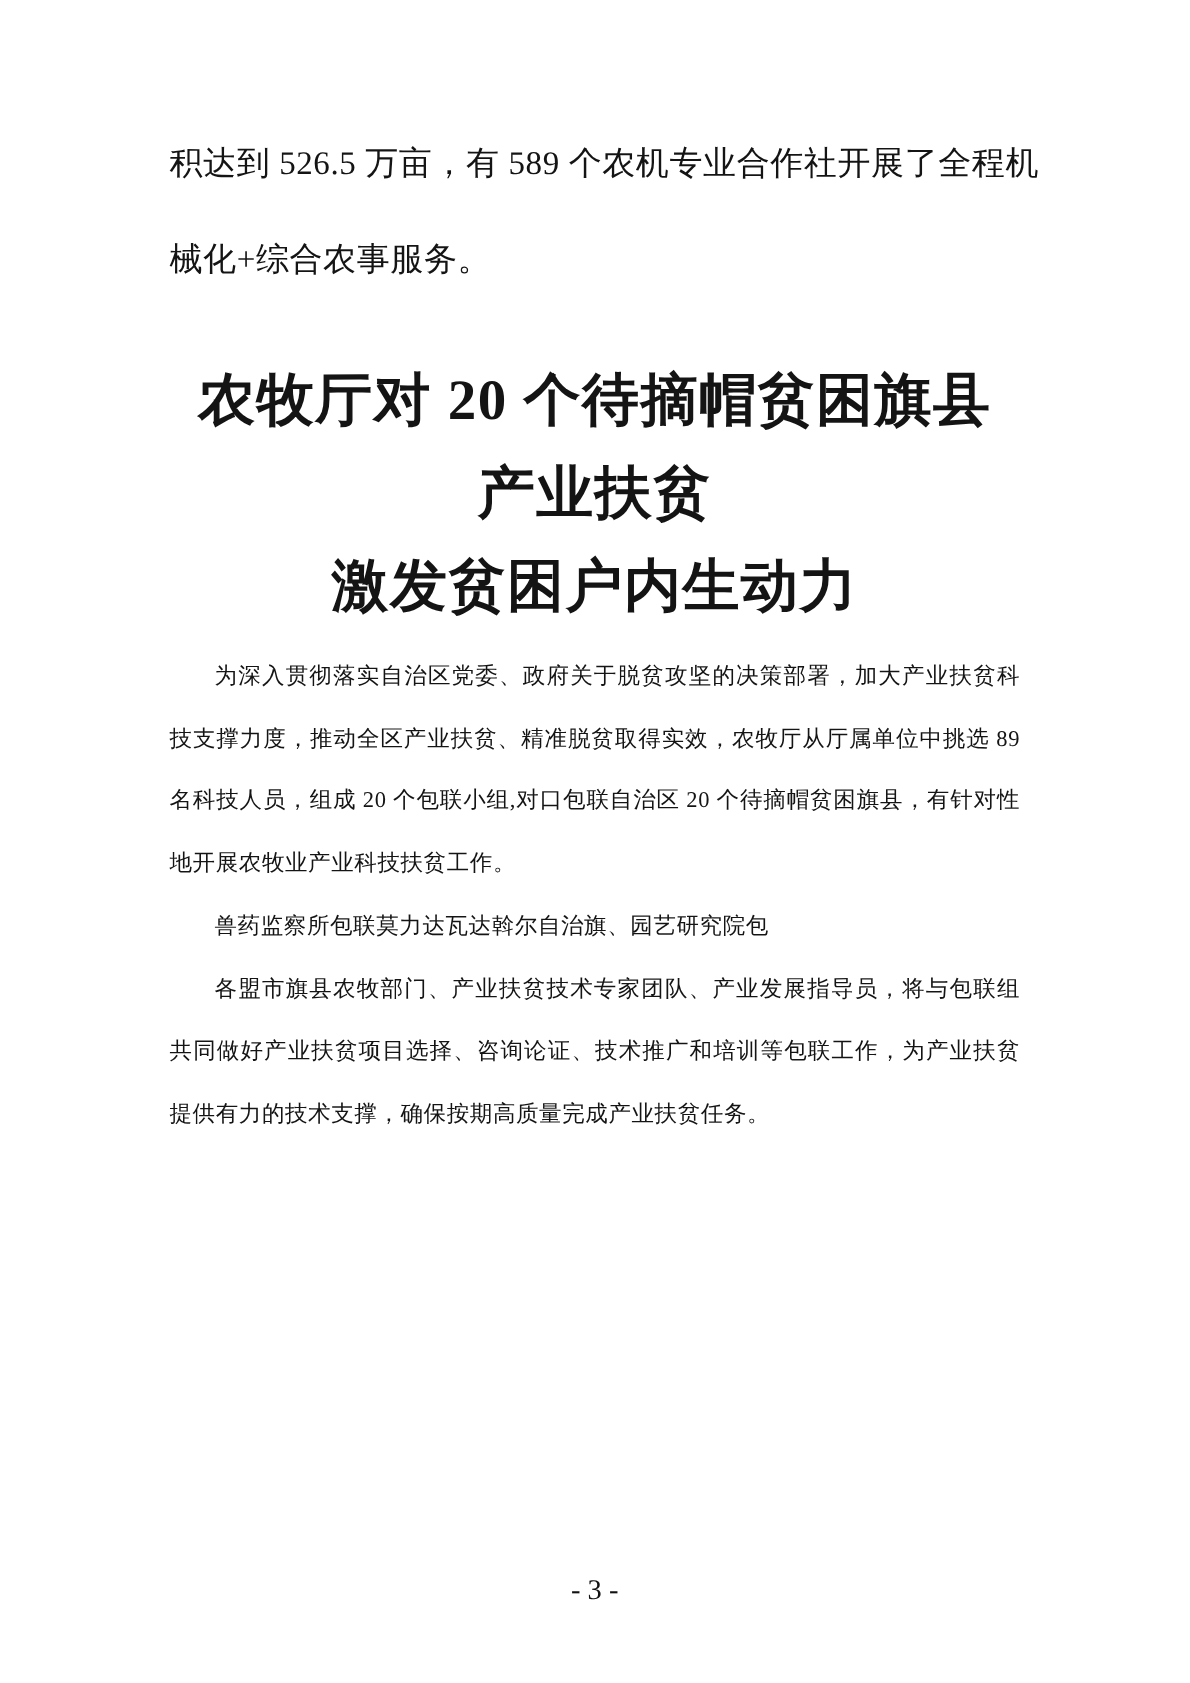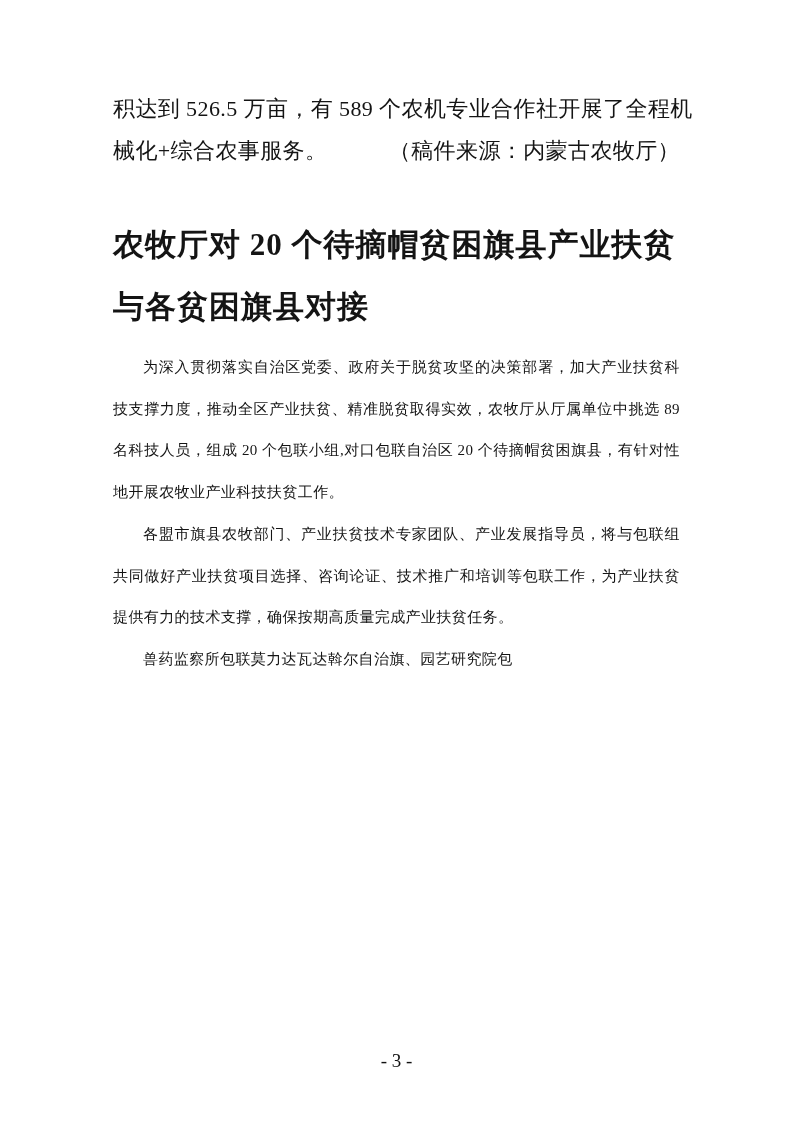--- a/index.html
+++ b/index.html
@@ -31,27 +31,28 @@
     text-align: justify;
     letter-spacing: 0.4px;
   }
   .prev-end .line-first {
     white-space: nowrap;
   }
   .prev-end .line-last {
     display: flex;
     justify-content: space-between;
     align-items: baseline;
+    margin-top: 22px;
   }
   
   .title-block {
     margin-top: 42px;
-    text-align: left;
+    text-align: center;
     font-weight: 700;
-    font-size: 31px;
+    font-size: 38px;
     line-height: 62px;
     letter-spacing: 1px;
   }
   
   .body-block {
     margin-top: 9px;
     font-size: 15px;
     line-height: 41.7px;
     letter-spacing: 0.4px;
   }
@@ -77,35 +78,34 @@
 </head>
 <body>
 
 <div class="page">
   <div class="content">
 
     <div class="prev-end">
       <div class="line-first">积达到 526.5 万亩，有 589 个农机专业合作社开展了全程机</div>
       <div class="line-last">
         <span>械化+综合农事服务。</span>
-        <span>（稿件来源：内蒙古农牧厅）</span>
       </div>
     </div>
 
     <div class="title-block">
       <div>农牧厅对 20 个待摘帽贫困旗县产业扶贫</div>
-      <div>与各贫困旗县对接</div>
+      <div>激发贫困户内生动力</div>
     </div>
 
     <div class="body-block">
 
         <p>为深入贯彻落实自治区党委、政府关于脱贫攻坚的决策部署，加大产业扶贫科技支撑力度，推动全区产业扶贫、精准脱贫取得实效，农牧厅从厅属单位中挑选 89 名科技人员，组成 20 个包联小组,对口包联自治区 20 个待摘帽贫困旗县，有针对性地开展农牧业产业科技扶贫工作。</p>
 
 
+        <p>兽药监察所包联莫力达瓦达斡尔自治旗、园艺研究院包</p>
+
         <p>各盟市旗县农牧部门、产业扶贫技术专家团队、产业发展指导员，将与包联组共同做好产业扶贫项目选择、咨询论证、技术推广和培训等包联工作，为产业扶贫提供有力的技术支撑，确保按期高质量完成产业扶贫任务。</p>
-
-        <p>兽药监察所包联莫力达瓦达斡尔自治旗、园艺研究院包</p>
       </div>
 
   </div>
 
   <div class="page-footer">- 3 -</div>
 </div>
 
 </body></html>

